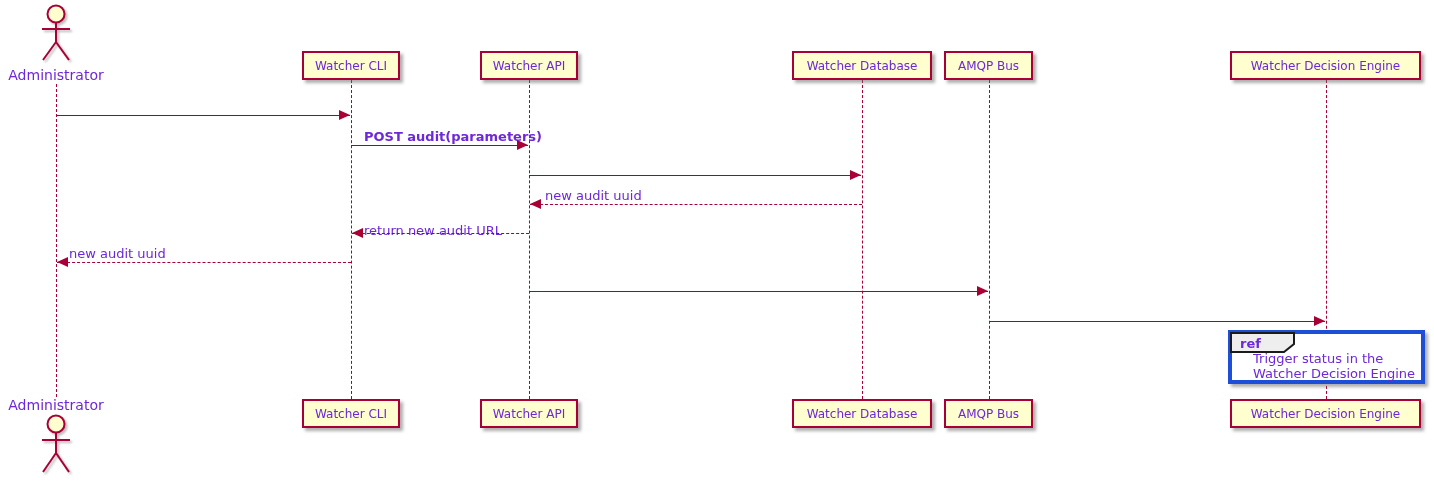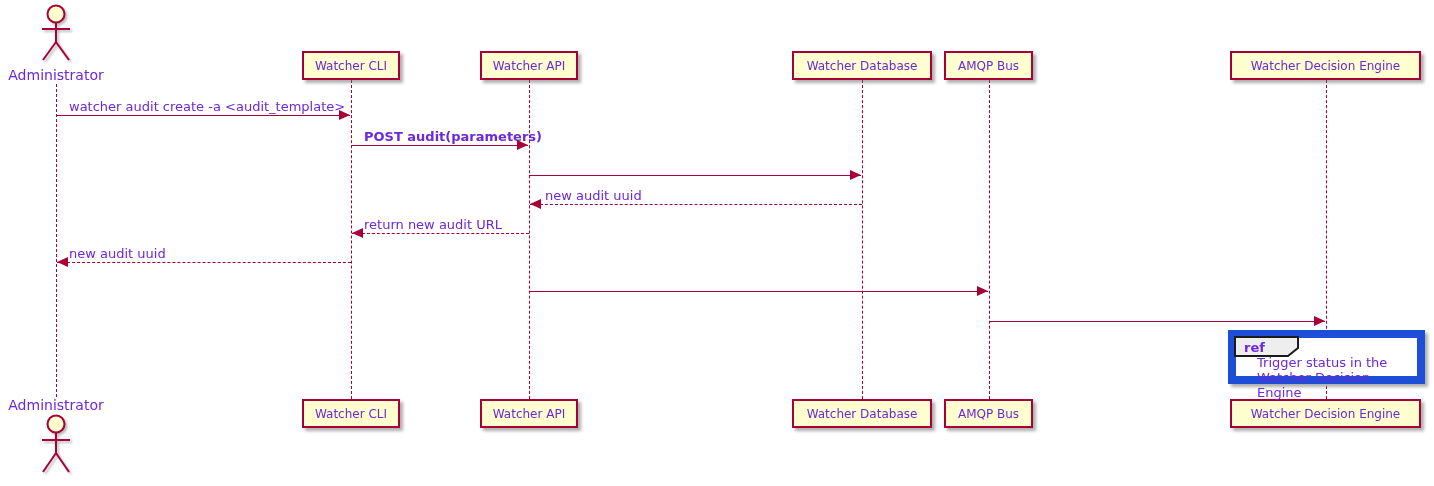--- a/index.html
+++ b/index.html
@@ -18,21 +18,21 @@
   .actor-label{position:absolute;font-size:14px;text-align:center;white-space:nowrap;}
   .actor-figure{position:absolute;filter:drop-shadow(2px 2px 1px rgba(120,120,120,0.5));}
   .msg-label{position:absolute;font-size:13px;line-height:16px;white-space:nowrap;}
   .msg-line{position:absolute;height:0;border-top:1px solid #A80036;}
   .msg-line.dashed{border-top-style:dashed;}
   .arrow{position:absolute;width:0;height:0;border-top:5px solid transparent;border-bottom:5px solid transparent;}
   .arrow.right{border-left:11px solid #A80036;}
   .arrow.left{border-right:11px solid #A80036;}
   .ref-frame{
     position:absolute;left:1228px;top:330px;width:197px;height:54px;box-sizing:border-box;
-    background:#ffffff;border:8px solid #1d4ed8;
+    background:#ffffff;border:4px solid #1d4ed8;
     box-shadow:3px 3px 3px rgba(110,110,110,0.55);
   }
   .ref-tab{position:absolute;left:-2px;top:-2px;}
   .ref-keyword{
     position:absolute;left:8px;top:0px;font-size:13px;font-weight:bold;line-height:19px;
   }
   .ref-body{position:absolute;left:21px;top:17px;font-size:13px;line-height:15px;}
 </style>
 </head>
 <body>
@@ -89,36 +89,35 @@
   <div class="participant" style="left:792px;top:399px;width:140px;">
       <span>Watcher Database</span>
     </div>
   <div class="participant" style="left:944px;top:399px;width:89px;">
       <span>AMQP Bus</span>
     </div>
   <div class="participant" style="left:1230px;top:399px;width:191px;">
       <span>Watcher Decision Engine</span>
     </div>
 
-  <div class="msg-label" style="left:69px;top:99px;">watcher audit create -a &lt;audit_template&gt;</div>
   <div class="msg-line" style="left:56px;top:115px;width:294px;"></div>
   <div class="arrow right" style="left:339px;top:110px;"></div>
 
   <div class="msg-label" style="left:364px;top:129px;font-weight:bold;">POST audit(parameters)</div>
   <div class="msg-line" style="left:351px;top:145px;width:177px;"></div>
   <div class="arrow right" style="left:517px;top:140px;"></div>
 
   <div class="msg-line" style="left:529px;top:175px;width:332px;"></div>
   <div class="arrow right" style="left:850px;top:170px;"></div>
 
   <div class="msg-label" style="left:545px;top:188px;">new audit uuid</div>
   <div class="msg-line dashed" style="left:530px;top:204px;width:332px;"></div>
   <div class="arrow left" style="left:530px;top:199px;"></div>
 
-  <div class="msg-label" style="left:364px;top:217px;text-align:right;">return new audit URL</div>
+  <div class="msg-label" style="left:364px;top:223px;text-align:right;">return new audit URL</div>
   <div class="msg-line dashed" style="left:352px;top:233px;width:177px;"></div>
   <div class="arrow left" style="left:352px;top:228px;"></div>
 
   <div class="msg-label" style="left:69px;top:246px;">new audit uuid</div>
   <div class="msg-line dashed" style="left:57px;top:262px;width:294px;"></div>
   <div class="arrow left" style="left:57px;top:257px;"></div>
 
   <div class="msg-line" style="left:529px;top:291px;width:459px;"></div>
   <div class="arrow right" style="left:977px;top:286px;"></div>
 

